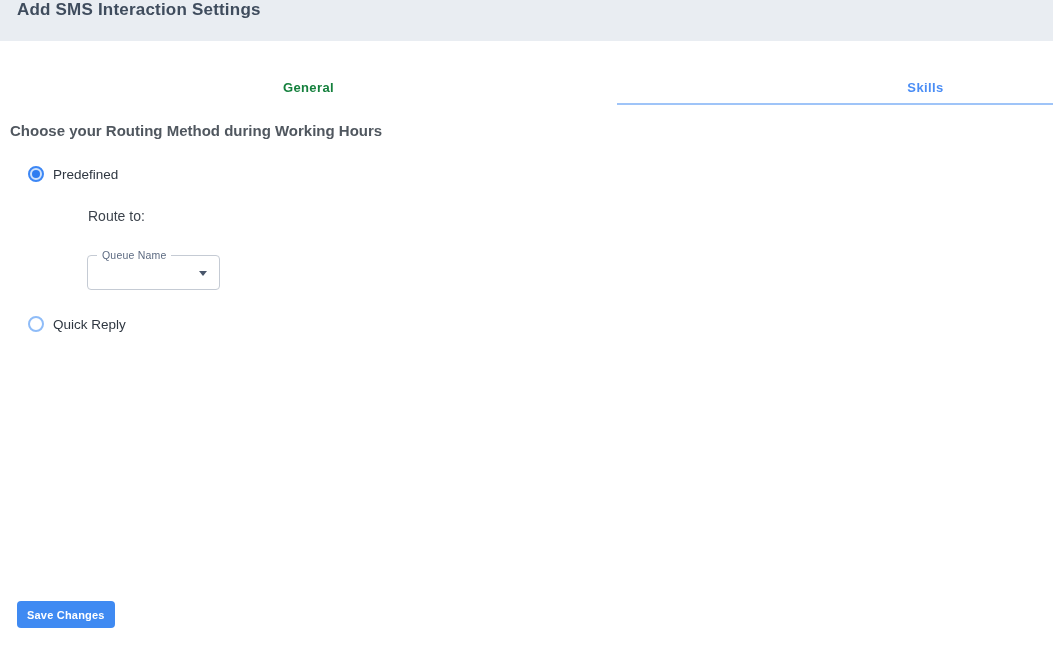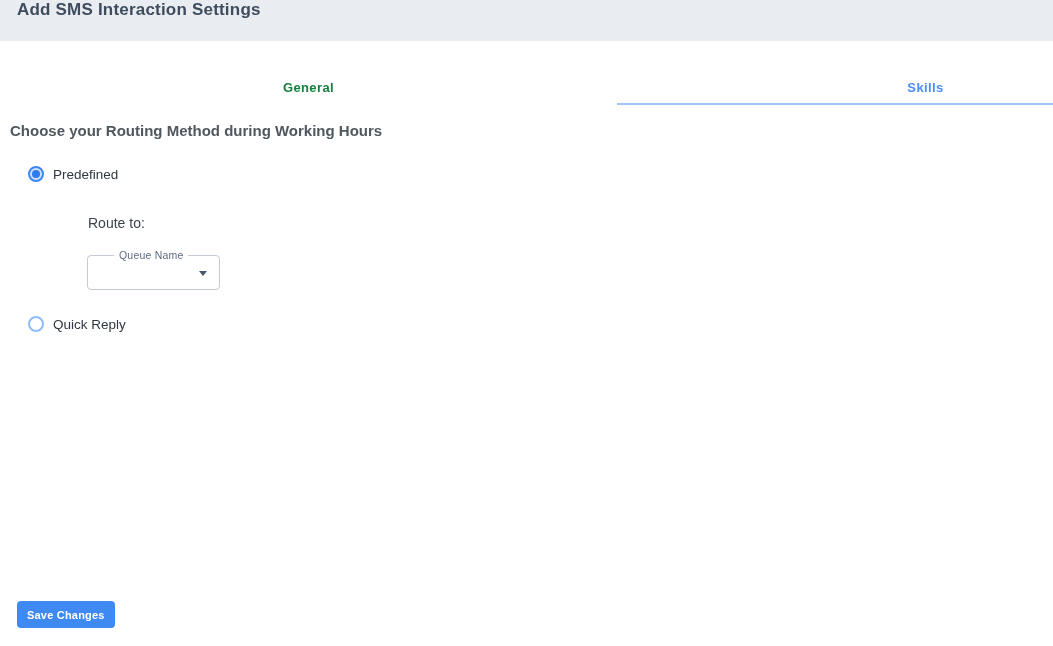--- a/index.html
+++ b/index.html
@@ -100,21 +100,21 @@
   .radio.off {
     border: 2px solid #8fbcf8;
     background: #ffffff;
   }
   .radio-label {
     font-size: 13.5px;
     color: #2f3741;
   }
   .route-to {
     position: absolute;
-    top: 215px; left: 88px;
+    top: 208px; left: 88px;
     font-size: 14px;
     color: #3c434c;
   }
   .fields {
     position: absolute;
     top: 255px; left: 87px;
     display: flex;
     gap: 11px;
   }
   .field {
@@ -129,21 +129,20 @@
   .field.skills { width: 163px; }
   .field-label {
     position: absolute;
     top: -7px; left: 9px;
     background: #ffffff;
     padding: 0 5px;
     font-size: 10.5px;
     color: #5d6b82;
     letter-spacing: 0.2px;
     white-space: nowrap;
-    margin-left: 17px;
   }
   .caret {
     position: absolute;
     right: 12px; top: 15px;
     width: 0; height: 0;
     border-left: 4.5px solid transparent;
     border-right: 4.5px solid transparent;
     border-top: 5px solid #49566b;
   }
   .save-btn {

